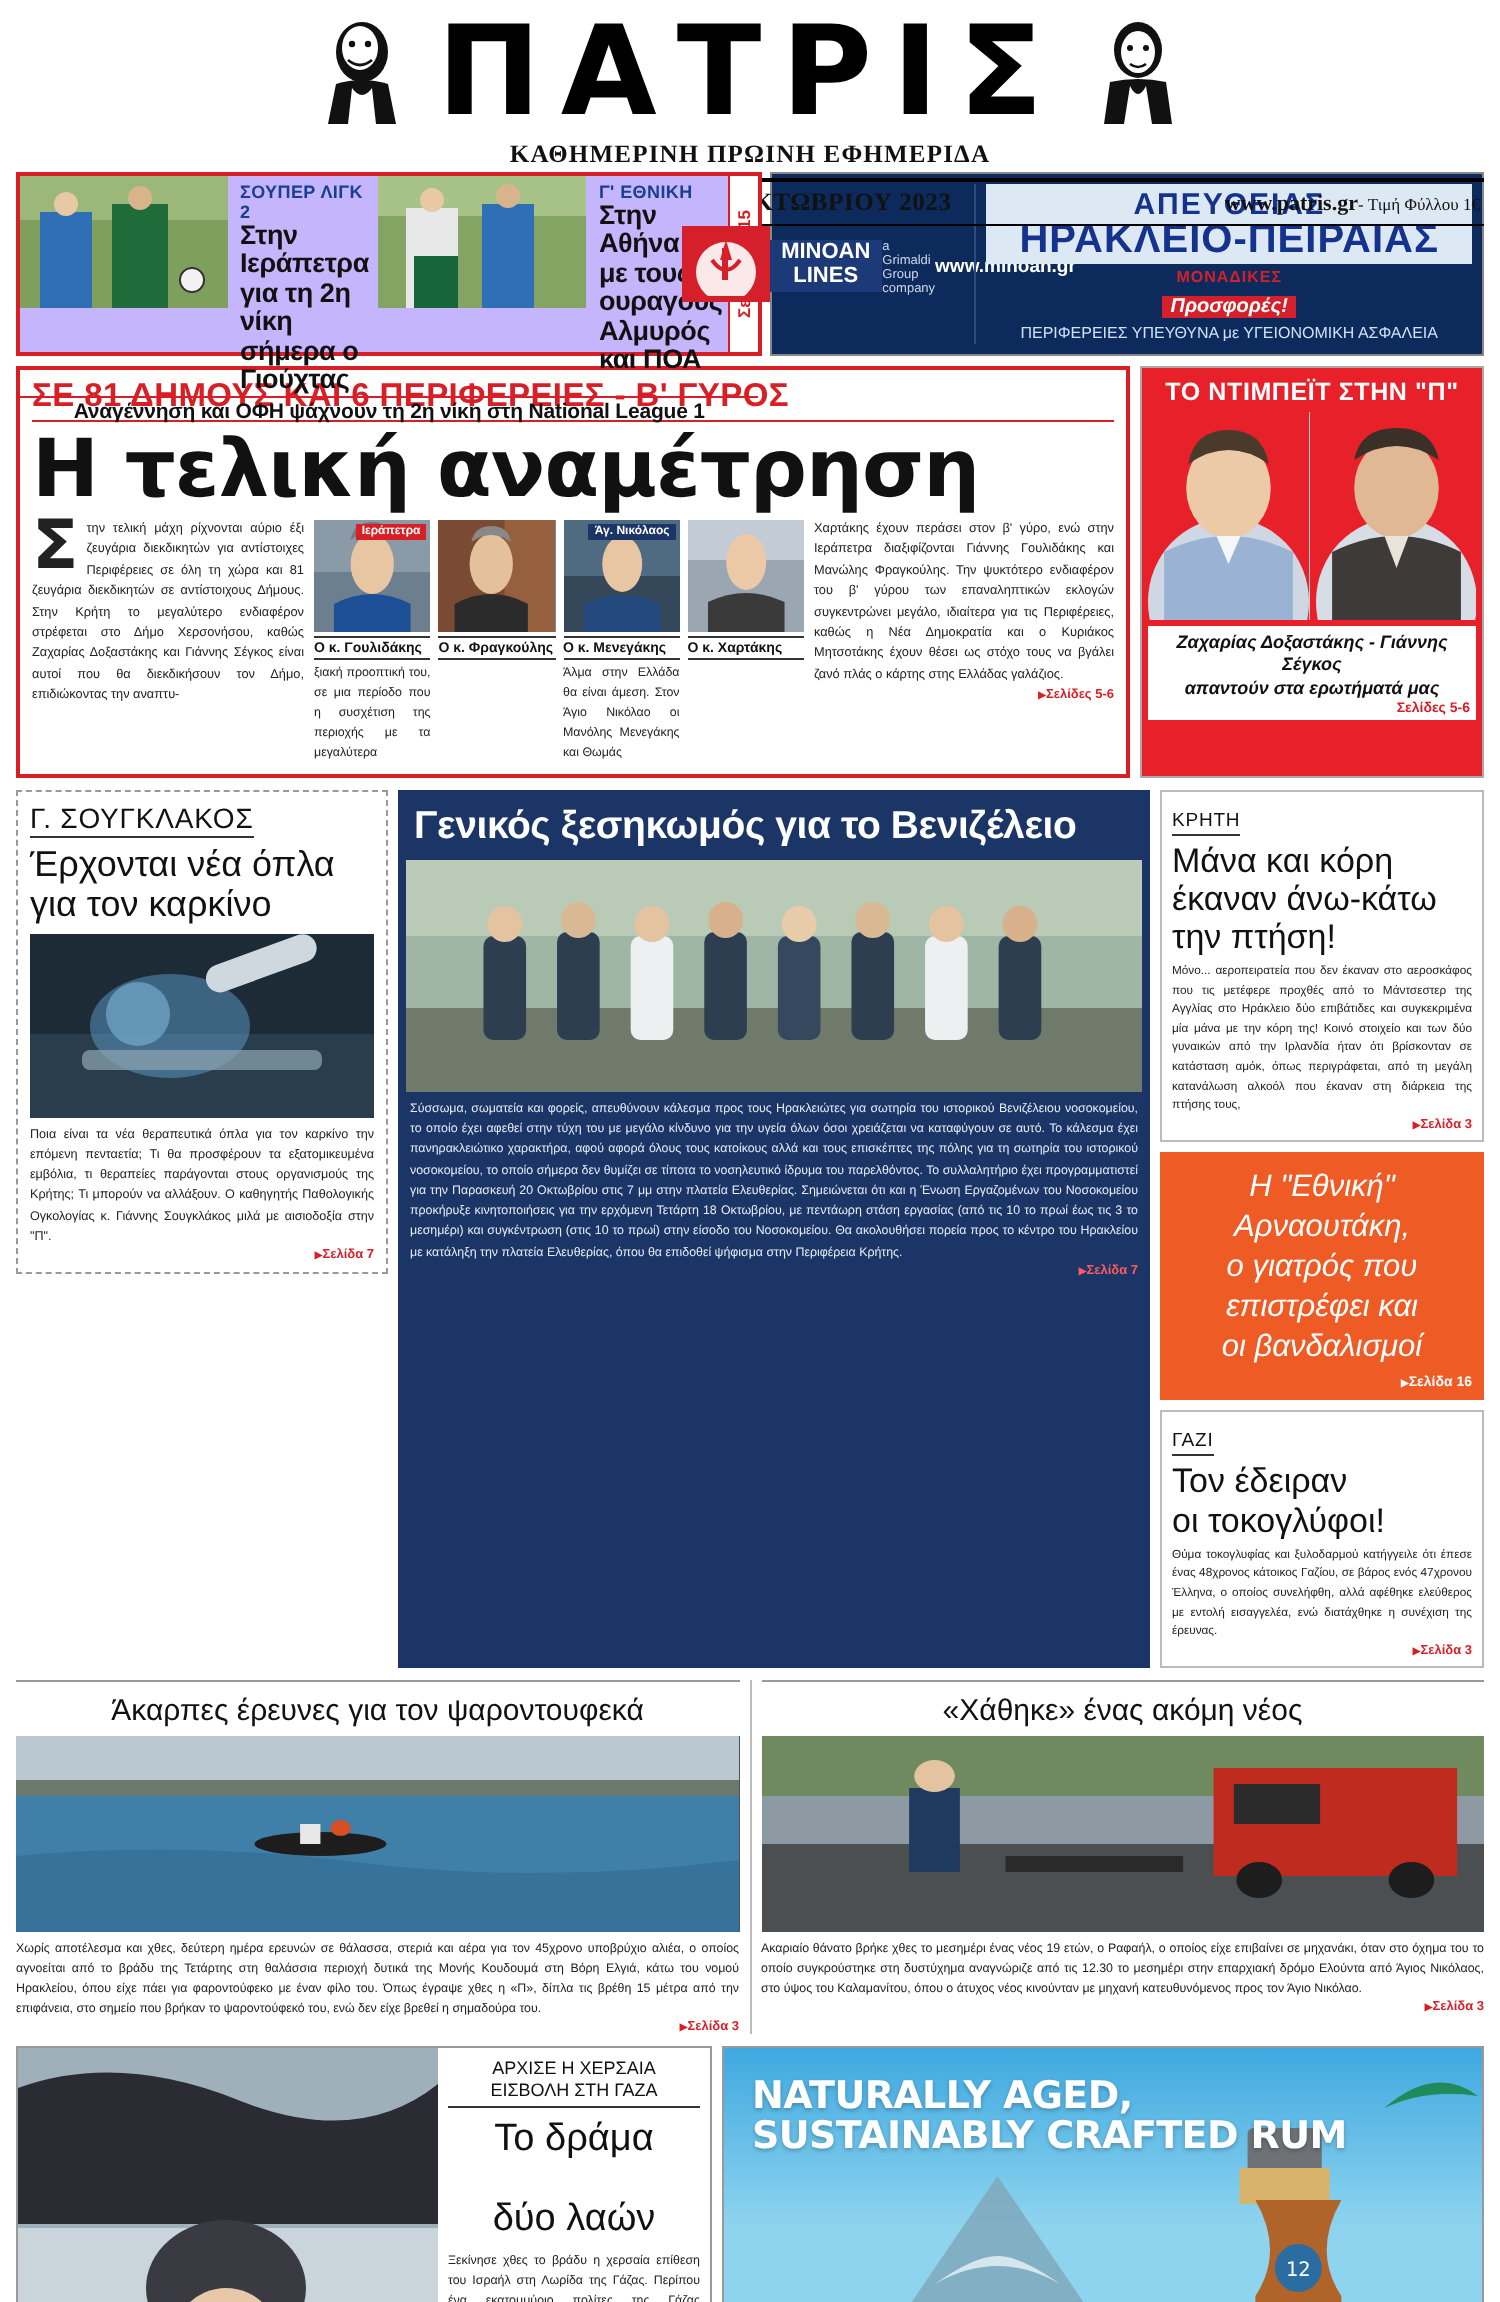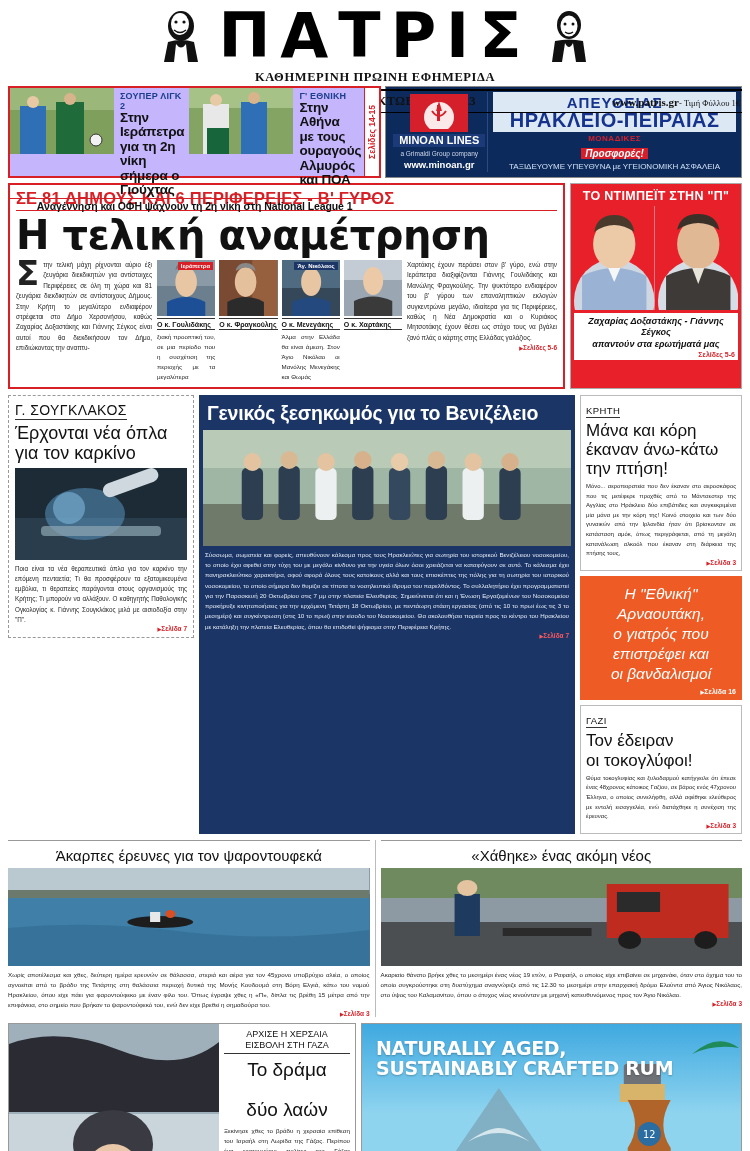--- a/index.html
+++ b/index.html
@@ -67,21 +67,21 @@
     display: flex; align-items: center; justify-content: center;
   }
   .sp-side span {
     writing-mode: vertical-rl; transform: rotate(180deg);
     font-size: 8.5px; font-weight: bold; color: #d81f26; white-space: nowrap;
   }
   .minoan-ad {
     flex: 1; background: #0d2a5c; border: 1px solid #888;
     display: flex; align-items: stretch; padding: 5px;
   }
-  .minoan-logo { width: 96px; display: flex; flex-direction: column; align-items: center; justify-content: center; }
+  .minoan-logo { width: 96px; display: flex; flex-direction: row; align-items: center; justify-content: center; }
   .minoan-mark { width: 58px; height: 38px; background: #d5202c; position: relative; display:flex;align-items:center;justify-content:center; }
   .minoan-name { color: #fff; font-size: 11px; font-weight: bold; background: #1b3a77; padding: 1px 6px; margin-top: 2px; text-align:center; line-height: 1.05; }
   .minoan-grim { color: #cfd8ea; font-size: 6.5px; margin-top: 3px; }
   .minoan-url { color: #fff; font-size: 9.5px; font-weight: bold; margin-top: 2px; }
   .minoan-right { flex: 1; display: flex; flex-direction: column; border-left: 1px solid #2a4a80; padding-left: 5px; }
   .minoan-band { background: #dde8f5; padding: 3px 4px 1px; }
   .minoan-l1 { color: #15338c; font-size: 15px; font-weight: bold; text-align: center; letter-spacing: 1px; line-height: 1; }
   .minoan-l2 { color: #15338c; font-size: 20px; font-weight: bold; text-align: center; letter-spacing: .5px; line-height: 1.05; }
   .minoan-mon { text-align: center; margin-top: 2px; }
   .minoan-mon .m1 { color: #d5202c; font-size: 8px; font-weight: bold; letter-spacing: .5px; }
@@ -267,21 +267,21 @@
       </div>
       <div class="minoan-right">
         <div class="minoan-band">
           <div class="minoan-l1">ΑΠΕΥΘΕΙΑΣ</div>
           <div class="minoan-l2">ΗΡΑΚΛΕΙΟ-ΠΕΙΡΑΙΑΣ</div>
         </div>
         <div class="minoan-mon">
           <div class="m1">ΜΟΝΑΔΙΚΕΣ</div>
           <div class="m2">Προσφορές!</div>
         </div>
-        <div class="minoan-foot">ΤΑΞΙΔΕΥΟΥΜΕ ΥΠΕΥΘΥΝΑ με ΥΓΕΙΟΝΟΜΙΚΗ ΑΣΦΑΛΕΙΑ</div>
+        <div class="minoan-foot">ΠΕΡΙΦΕΡΕΙΕΣ ΥΠΕΥΘΥΝΑ με ΥΓΕΙΟΝΟΜΙΚΗ ΑΣΦΑΛΕΙΑ</div>
       </div>
     </div>
   </div>
 
   <div class="lead">
     <div class="lead-main">
       <div class="kicker">ΣΕ 81 ΔΗΜΟΥΣ ΚΑΙ 6 ΠΕΡΙΦΕΡΕΙΕΣ - Β' ΓΥΡΟΣ</div>
       <div class="headline">Η τελική αναμέτρηση</div>
       <div class="lead-body">
         <div class="lead-col">

